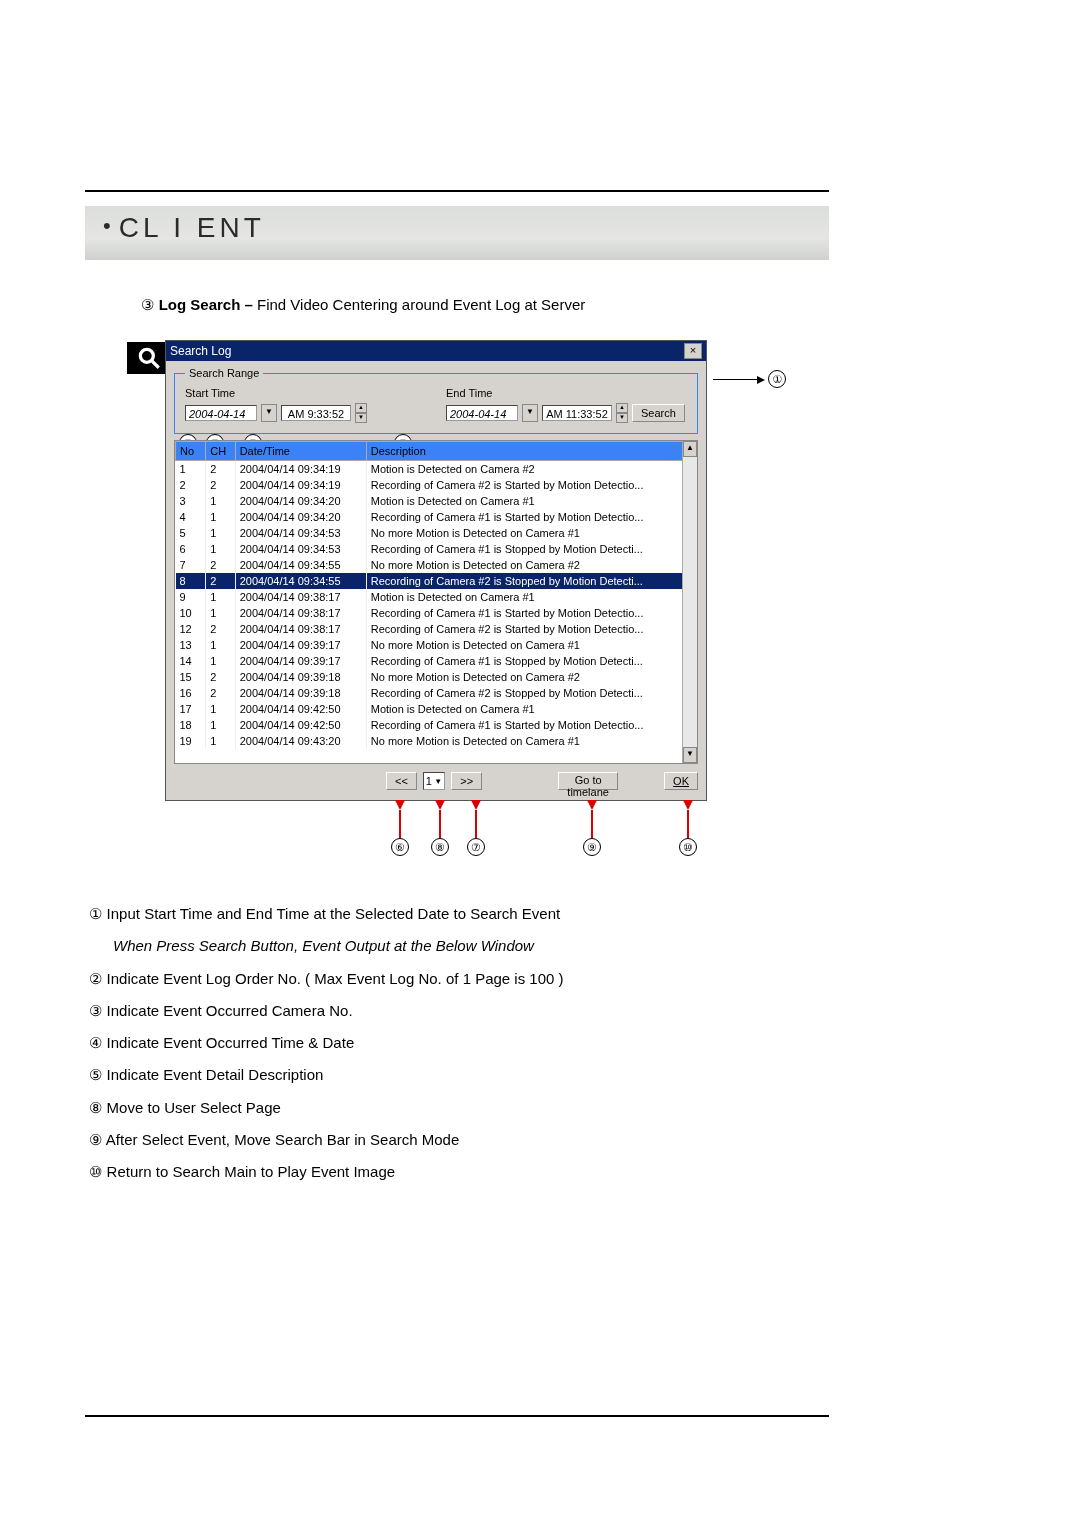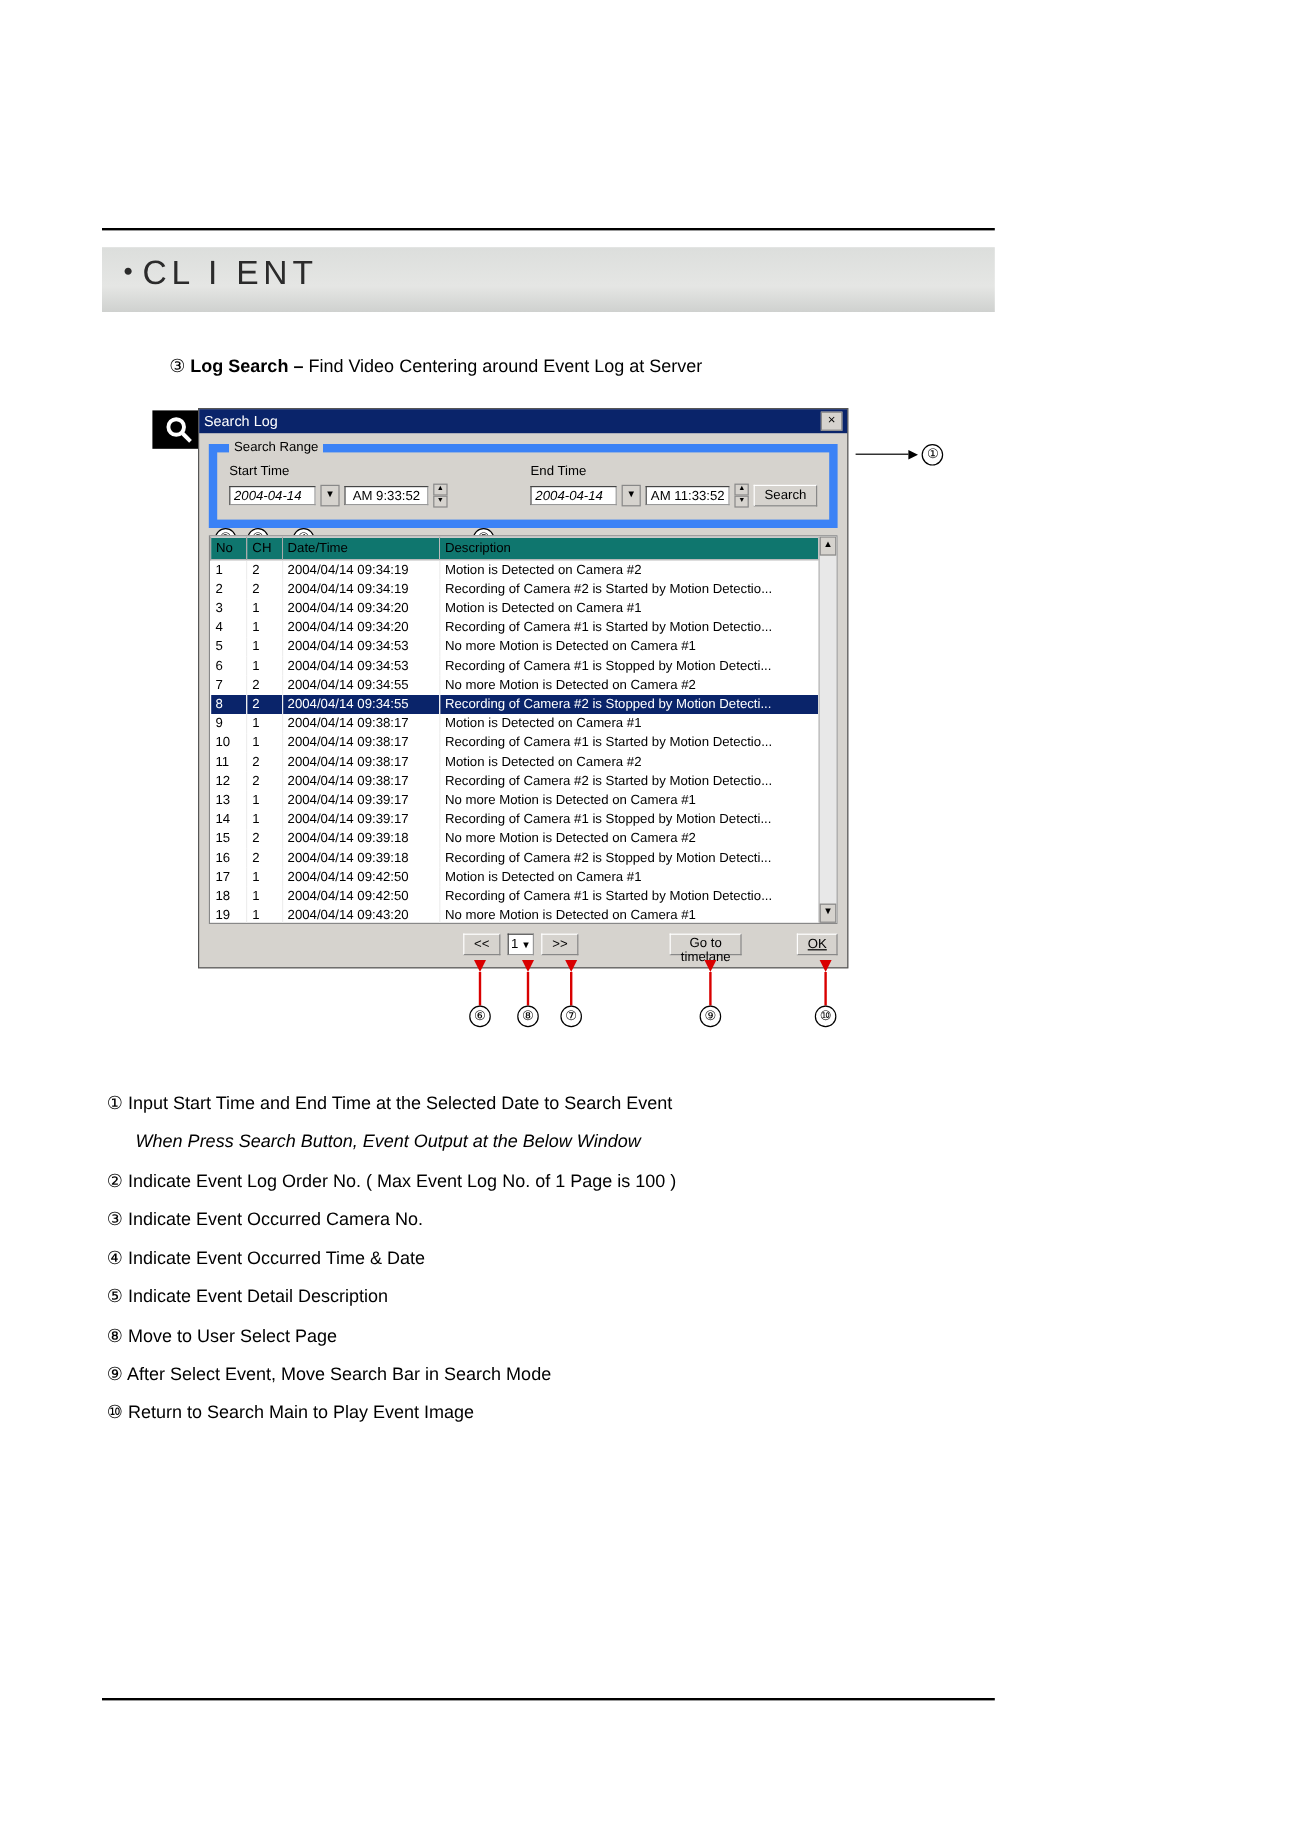--- a/index.html
+++ b/index.html
@@ -87,21 +87,21 @@
     color: #000;
     font-size: 11px;
     line-height: 12px;
     text-align: center;
   }
   .body {
     padding: 6px 8px 10px 8px;
     font-size: 11px;
   }
   fieldset.range {
-    border: 7px solid #3b82f6;
+    border: 1px solid #3b82f6;
     padding: 8px 10px 10px 10px;
     margin: 0 0 4px 0;
   }
   fieldset.range legend {
     font-size: 11px;
     padding: 0 4px;
   }
   .range-row {
     display: flex;
     gap: 20px;
@@ -152,21 +152,21 @@
     margin-top: 6px;
     height: 322px;
     overflow: hidden;
   }
   table.grid {
     border-collapse: collapse;
     width: 508px;
     font-size: 11px;
   }
   table.grid th {
-    background: #0f766e;
+    background: #3b82f6;
     border: 1px solid #aaa;
     font-weight: normal;
     text-align: left;
     padding: 2px 4px;
     position: sticky;
     top: 0;
   }
   table.grid td {
     border-right: 1px solid #eee;
     padding: 1px 4px;
@@ -425,26 +425,20 @@
                   <td class="col-dt">2004/04/14 09:38:17</td>
                   <td class="col-desc">Motion is Detected on Camera #1</td>
                 </tr>
                 <tr>
                   <td class="col-no">10</td>
                   <td class="col-ch">1</td>
                   <td class="col-dt">2004/04/14 09:38:17</td>
                   <td class="col-desc">Recording of Camera #1 is Started by Motion Detectio...</td>
                 </tr>
                 <tr>
-                  <td class="col-no">11</td>
-                  <td class="col-ch">2</td>
-                  <td class="col-dt">2004/04/14 09:38:17</td>
-                  <td class="col-desc">Motion is Detected on Camera #2</td>
-                </tr>
-                <tr>
                   <td class="col-no">12</td>
                   <td class="col-ch">2</td>
                   <td class="col-dt">2004/04/14 09:38:17</td>
                   <td class="col-desc">Recording of Camera #2 is Started by Motion Detectio...</td>
                 </tr>
                 <tr>
                   <td class="col-no">13</td>
                   <td class="col-ch">1</td>
                   <td class="col-dt">2004/04/14 09:39:17</td>
                   <td class="col-desc">No more Motion is Detected on Camera #1</td>

